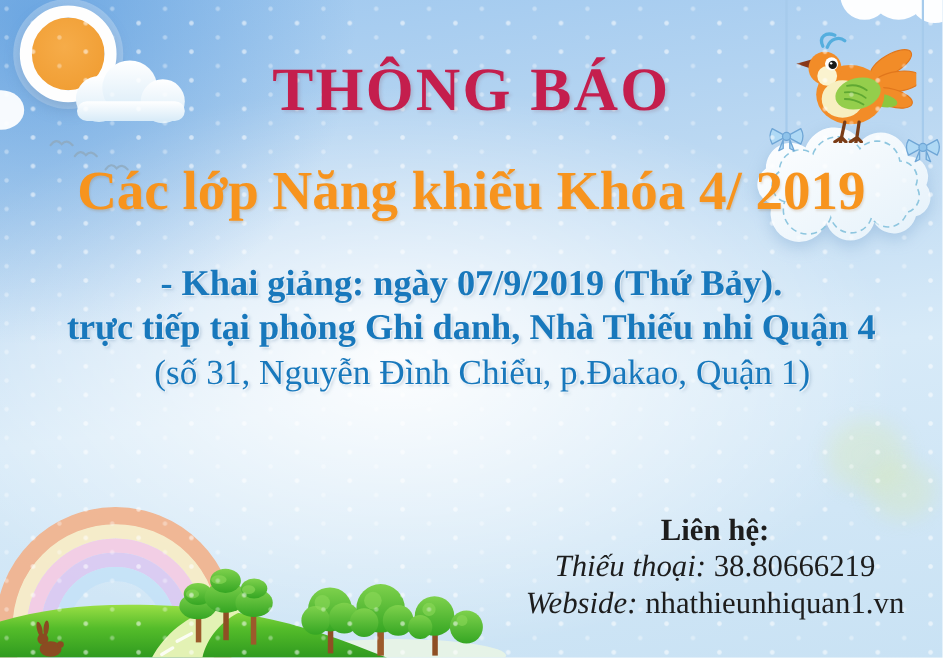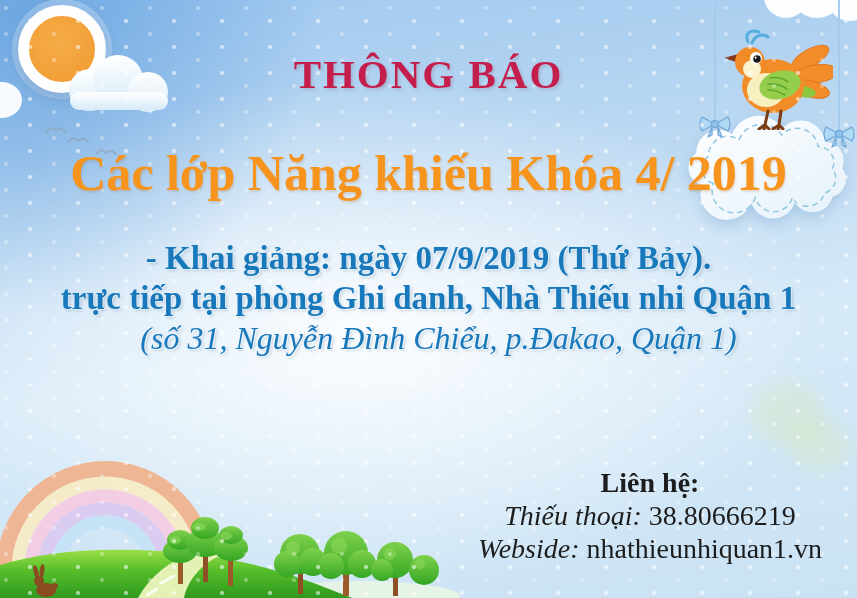--- a/index.html
+++ b/index.html
@@ -17,33 +17,33 @@
   #poster::after{
     content:"";position:absolute;inset:0;pointer-events:none;z-index:4;
     background-image:
       radial-gradient(circle, rgba(255,255,255,.55) 1.6px, rgba(255,255,255,0) 2.6px),
       radial-gradient(circle, rgba(255,255,255,.35) 1.5px, rgba(255,255,255,0) 2.5px);
     background-size:48px 26px,48px 26px;
     background-position:6px 8px,30px 21px;
   }
   .center-text{position:absolute;left:0;right:0;text-align:center;z-index:5;}
   .title{
-    top:50px;font-size:41px;font-weight:bold;letter-spacing:2px;
+    top:50px;font-size:56px;font-weight:bold;letter-spacing:2px;
     color:#C41E4D;text-shadow:2px 2px 3px rgba(120,60,80,.18);
   }
   .subtitle{
     top:144px;font-size:50px;font-weight:bold;
     color:#F7941E;text-shadow:1px 2px 2px rgba(150,90,20,.18);
   }
   .body-block{top:238px;line-height:40px;z-index:5;}
   .body-line{
     font-size:33px;font-weight:bold;color:#1878BC;
     text-shadow:1px 1px 0 rgba(255,255,255,.55), 2px 2px 3px rgba(70,110,150,.28);
   }
-  .body-line.italic{font-weight:normal;font-style:italic;font-size:32px;padding-left:20px;}
+  .body-line.italic{font-weight:normal;font-size:32px;padding-left:20px;}
   .contact{
     position:absolute;left:440px;width:420px;top:466px;
     text-align:center;z-index:5;color:#1D1D1D;line-height:33px;
   }
   .contact-heading{font-size:28px;font-weight:bold;}
   .contact-line{font-size:28px;}
   .contact-line .it{font-style:italic;}
   
   .sun{
     position:absolute;left:18px;top:5px;width:66px;height:66px;z-index:2;
@@ -270,21 +270,21 @@
         <circle cx="420" cy="116" r="5"></circle>
       </g>
     </g>
   </svg>
 
   <div class="center-text title">THÔNG BÁO</div>
   <div class="center-text subtitle">Các lớp Năng khiếu Khóa 4/ 2019</div>
 
   <div class="center-text body-block">
     <div class="body-line">- Khai giảng: ngày 07/9/2019 (Thứ Bảy).</div>
-    <div class="body-line">trực tiếp tại phòng Ghi danh, Nhà Thiếu nhi Quận 1</div>
+    <div class="body-line">trực tiếp tại phòng Ghi danh, Nhà Thiếu nhi Quận 4</div>
     <div class="body-line italic">(số 31, Nguyễn Đình Chiểu, p.Đakao, Quận 1)</div>
   </div>
 
   <div class="contact">
     <div class="contact-heading">Liên hệ:</div>
     <div class="contact-line">
       <span class="it">Thiếu thoại:</span>
       <span>38.80666219</span>
     </div>
     <div class="contact-line">

